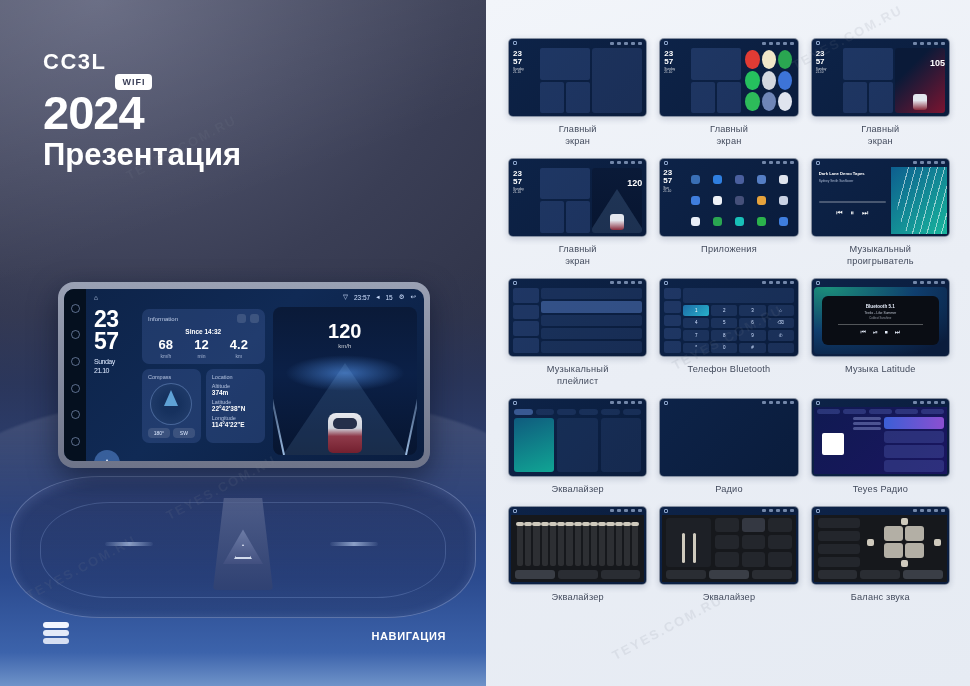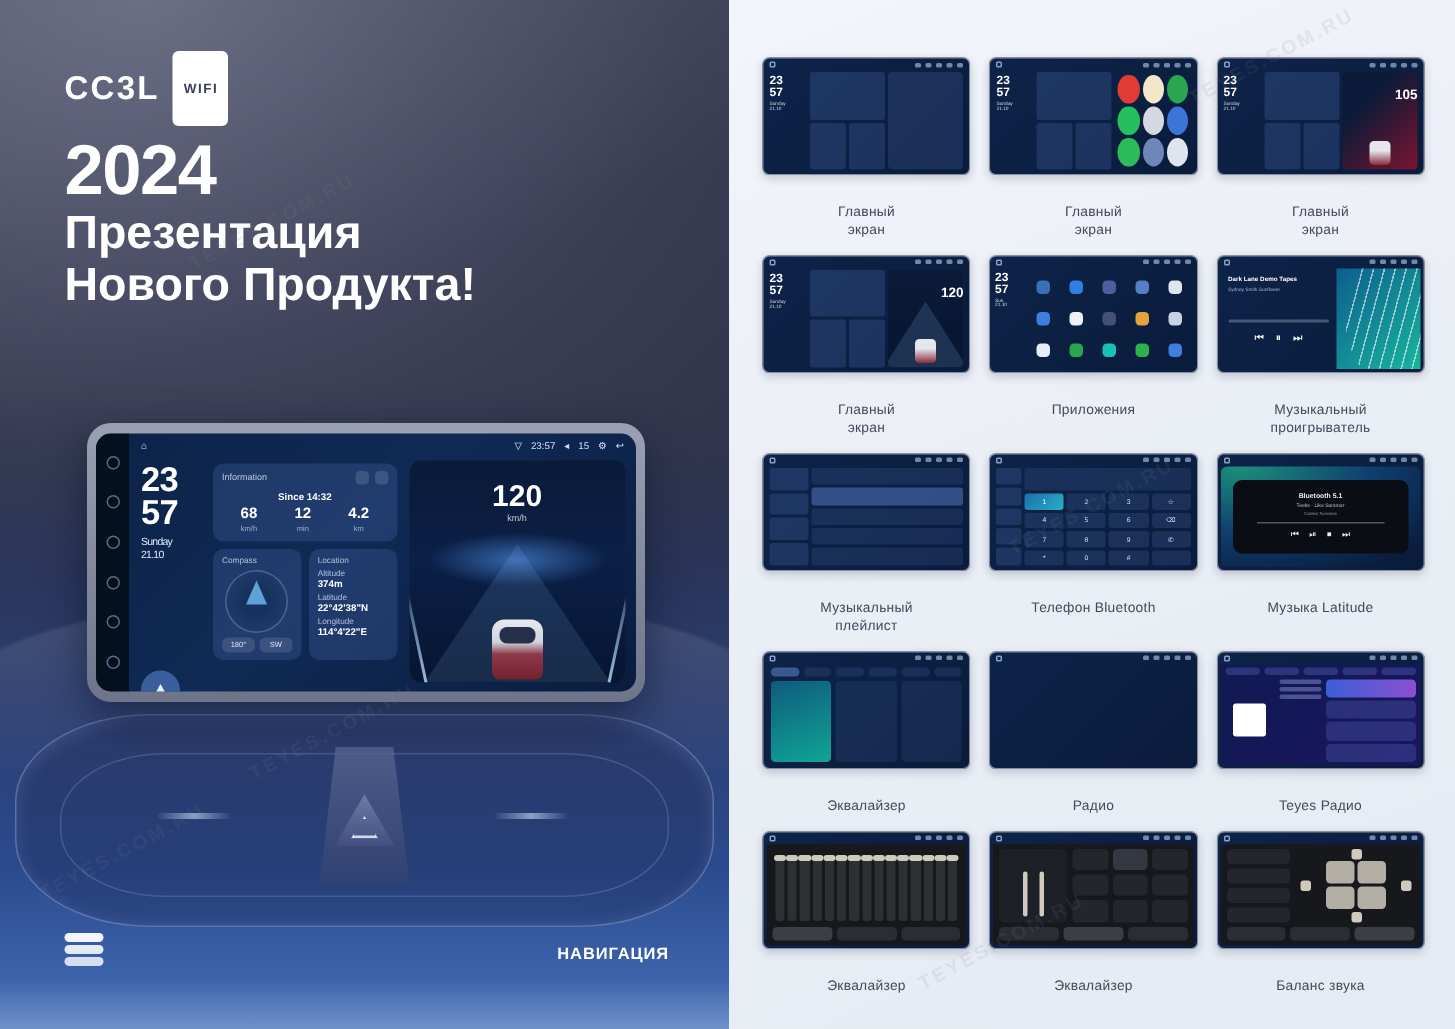--- a/index.html
+++ b/index.html
@@ -97,21 +97,21 @@
   .clock .day{ font-size:7px; font-weight:400; margin-top:6px; line-height:1.25;
                color:#dce8ff; }
   .card{ background:rgba(74,104,168,.30); border-radius:7px; padding:5px 6px;
          color:#dce8ff; }
   .info-card{ margin-left:48px; }
   .info-card .ttl{ font-size:6px; opacity:.8; display:flex; justify-content:space-between; align-items:center; }
   .info-card .ttl .dots{ display:flex; gap:4px; }
   .info-card .ttl .dots b{ width:9px;height:9px;border-radius:3px;background:rgba(255,255,255,.16); display:block;}
   .since{ text-align:center; font-size:6.5px; font-weight:700; color:#fff; margin:5px 0 3px; }
   .metrics{ display:flex; justify-content:space-around; text-align:center; }
-  .metrics .v{ font-size:10px; font-weight:700; color:#fff; line-height:1;text-align:right; }
+  .metrics .v{ font-size:13px; font-weight:700; color:#fff; line-height:1;text-align:right; }
   .metrics .u{ font-size:5px; opacity:.65; margin-top:2px; }
   .row2{ display:flex; gap:5px; margin-left:48px; margin-top:5px; }
   .row2 .card{ flex:1; }
   .sub{ font-size:5.5px; opacity:.75; }
   .compass{ width:42px;height:42px;border-radius:50%;margin:3px auto 2px;
     background:radial-gradient(circle at 50% 50%, #16315e 30%, #25406f 100%);
     border:1px solid rgba(150,185,245,.35); position:relative; }
   .compass .needle{ position:absolute; left:50%; top:6px; transform:translateX(-50%);
     width:0;height:0;border-left:7px solid transparent;border-right:7px solid transparent;
     border-bottom:16px solid rgba(120,200,255,.75); }
@@ -143,21 +143,21 @@
   .lane-r{ left:50%; margin-left:60px; transform:rotate(12deg); transform-origin:bottom; }
   .egocar{ position:absolute; bottom:2px; left:50%; transform:translateX(-50%);
     width:34px;height:40px;border-radius:8px 8px 5px 5px;
     background:linear-gradient(180deg,#e8eaef 0%,#cfd3dc 38%,#8f3a4a 58%,#73202f 100%); }
   .egocar:after{ content:""; position:absolute; left:5px; right:5px; top:5px; height:11px;
     border-radius:5px; background:#26304a; }
 
   .hero-logo{ position:absolute; left:43px; top:34px; display:flex; align-items:center; gap:9px; z-index:4; }
   .hero-logo .cc{ color:#fff; font-size:22px; font-weight:700; letter-spacing:1.5px; }
   .hero-logo .wifi{ background:#fff; color:#3b3f58; font-size:9px; font-weight:700;
-    letter-spacing:1px; padding:20px 7px; border-radius:4px; }
+    letter-spacing:1px; padding:3px 7px; border-radius:4px;margin-top:40px; }
   .hero-year{ position:absolute; left:43px; top:85px; color:#fff; font-size:47px;
     font-weight:700; letter-spacing:-1px; z-index:4; }
   .hero-sub{ position:absolute; left:43px; top:137px; color:#fff; font-size:31px;
     font-weight:700; line-height:1.13; z-index:4; }
 
   .layers-icon{ position:absolute; left:43px; bottom:42px; width:26px; height:22px; z-index:5; }
   .layers-icon b{ position:absolute; left:0; width:26px; height:6px; border-radius:3px;
     background:#f2f6ff; display:block; }
   .layers-icon b:nth-child(1){ top:0; }
   .layers-icon b:nth-child(2){ top:8px; opacity:.92; }
@@ -177,21 +177,21 @@
     width:100%; aspect-ratio:268/152; border-radius:5px; overflow:hidden; position:relative;
     background:linear-gradient(135deg,#0d2348,#0a1c3c);
     box-shadow:0 2px 6px rgba(30,45,80,.20);
     border:1px solid rgba(255,255,255,.5);
   }
   .thumb .tbar{ position:absolute; left:0; right:0; top:0; height:8px;
     display:flex; align-items:center; justify-content:flex-end; gap:3px; padding:0 4px; }
   .thumb .tbar b{ width:4px;height:3px;background:rgba(200,220,255,.55); border-radius:1px; display:block; }
   .thumb .home{ position:absolute; left:4px; top:2px; width:4px;height:4px;
     border:1px solid rgba(190,215,255,.7); border-radius:1px; }
-  .cap{ margin-top:19px; font-size:9.2px; color:#424a5c; text-align:center;
+  .cap{ margin-top:7px; font-size:9.2px; color:#424a5c; text-align:center;
     line-height:1.3; letter-spacing:.2px; }
 
   
   .t-home{ position:absolute; inset:8px 2px 2px 2px; display:flex; gap:2px; padding:1px 2px; }
   .t-home .c1{ width:20%; color:#fff; font-weight:700; font-size:8px; line-height:.95; padding-top:2px;}
   .t-home .c1 small{ display:block; font-size:3.2px; font-weight:400; opacity:.8; margin-top:3px;}
   .t-home .c2{ width:40%; display:flex; flex-direction:column; gap:2px; }
   .t-home .c3{ width:40%; border-radius:3px; position:relative; overflow:hidden; }
   .mini{ background:rgba(74,104,168,.30); border-radius:2px; flex:1; }
   .mini-row{ display:flex; gap:2px; flex:1; }
@@ -456,21 +456,20 @@
       </div>
     </div>
 
     <div class="hero-logo">
       <span class="cc">CC3L</span>
       <span class="wifi">WIFI</span>
     </div>
     <div class="hero-year">2024</div>
     <div class="hero-sub">
       <span>Презентация</span><br>
-      <span>Нового Продукта!</span>
     </div>
 
     <div class="layers-icon">
         <b></b>
         <b></b>
         <b></b>
       </div>
     <div class="nav-label">НАВИГАЦИЯ</div>
 
     <div class="wm" style="left:120px;top:140px;">TEYES.COM.RU</div>

